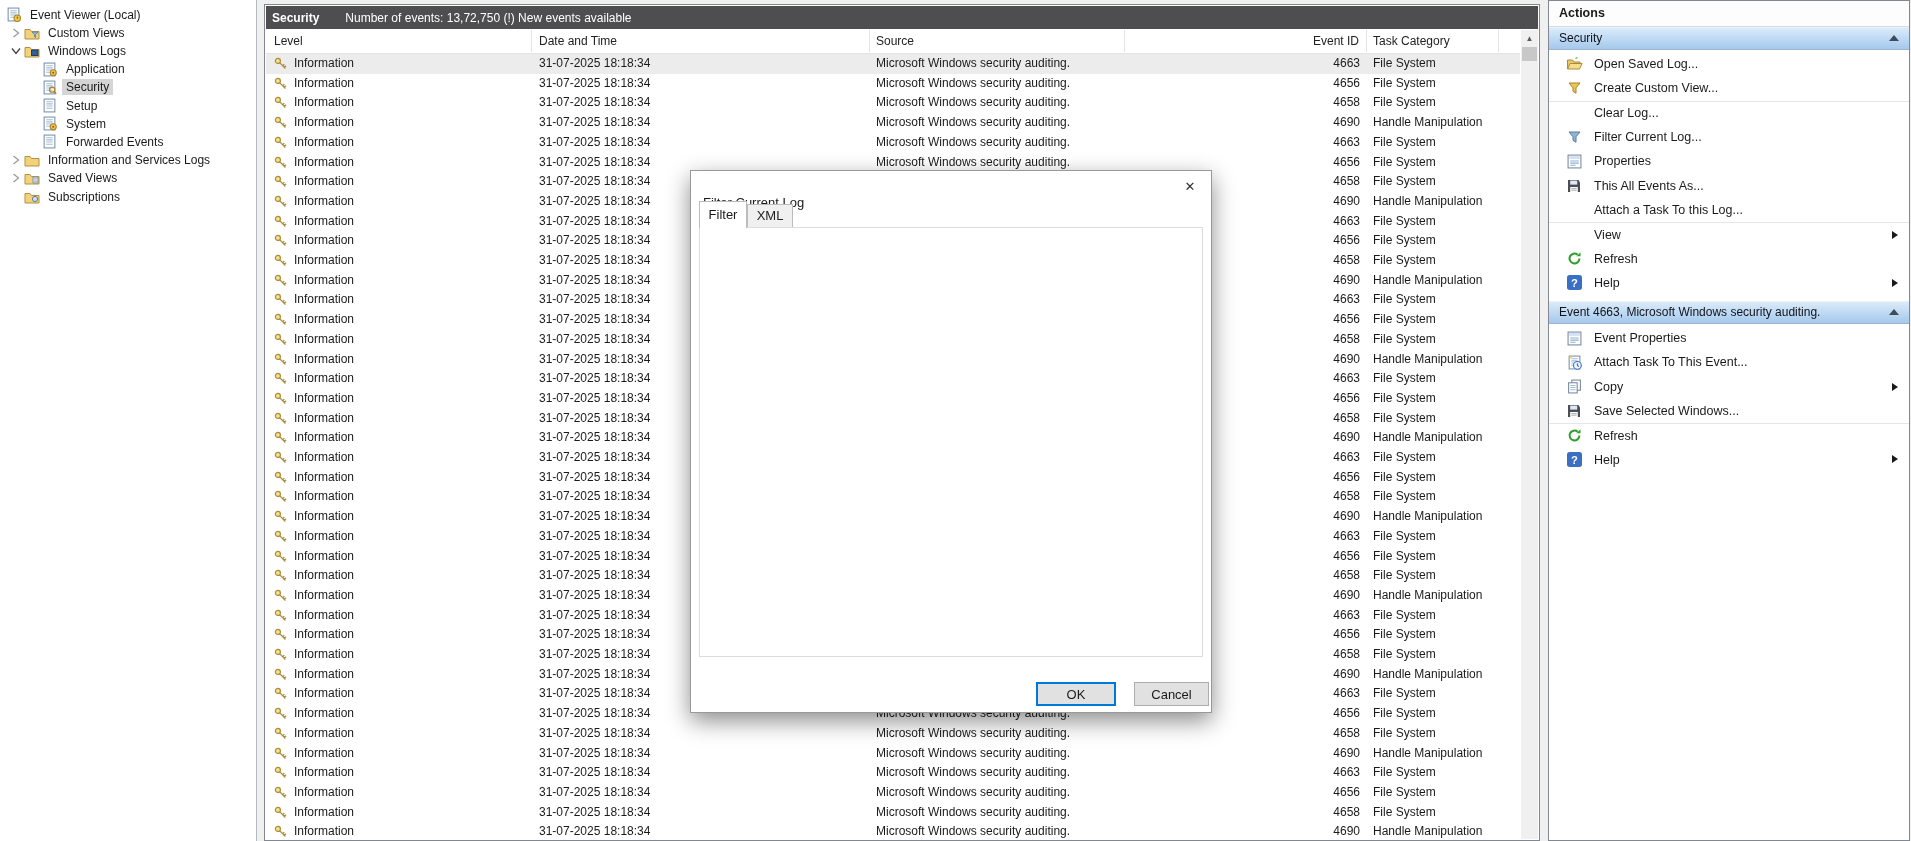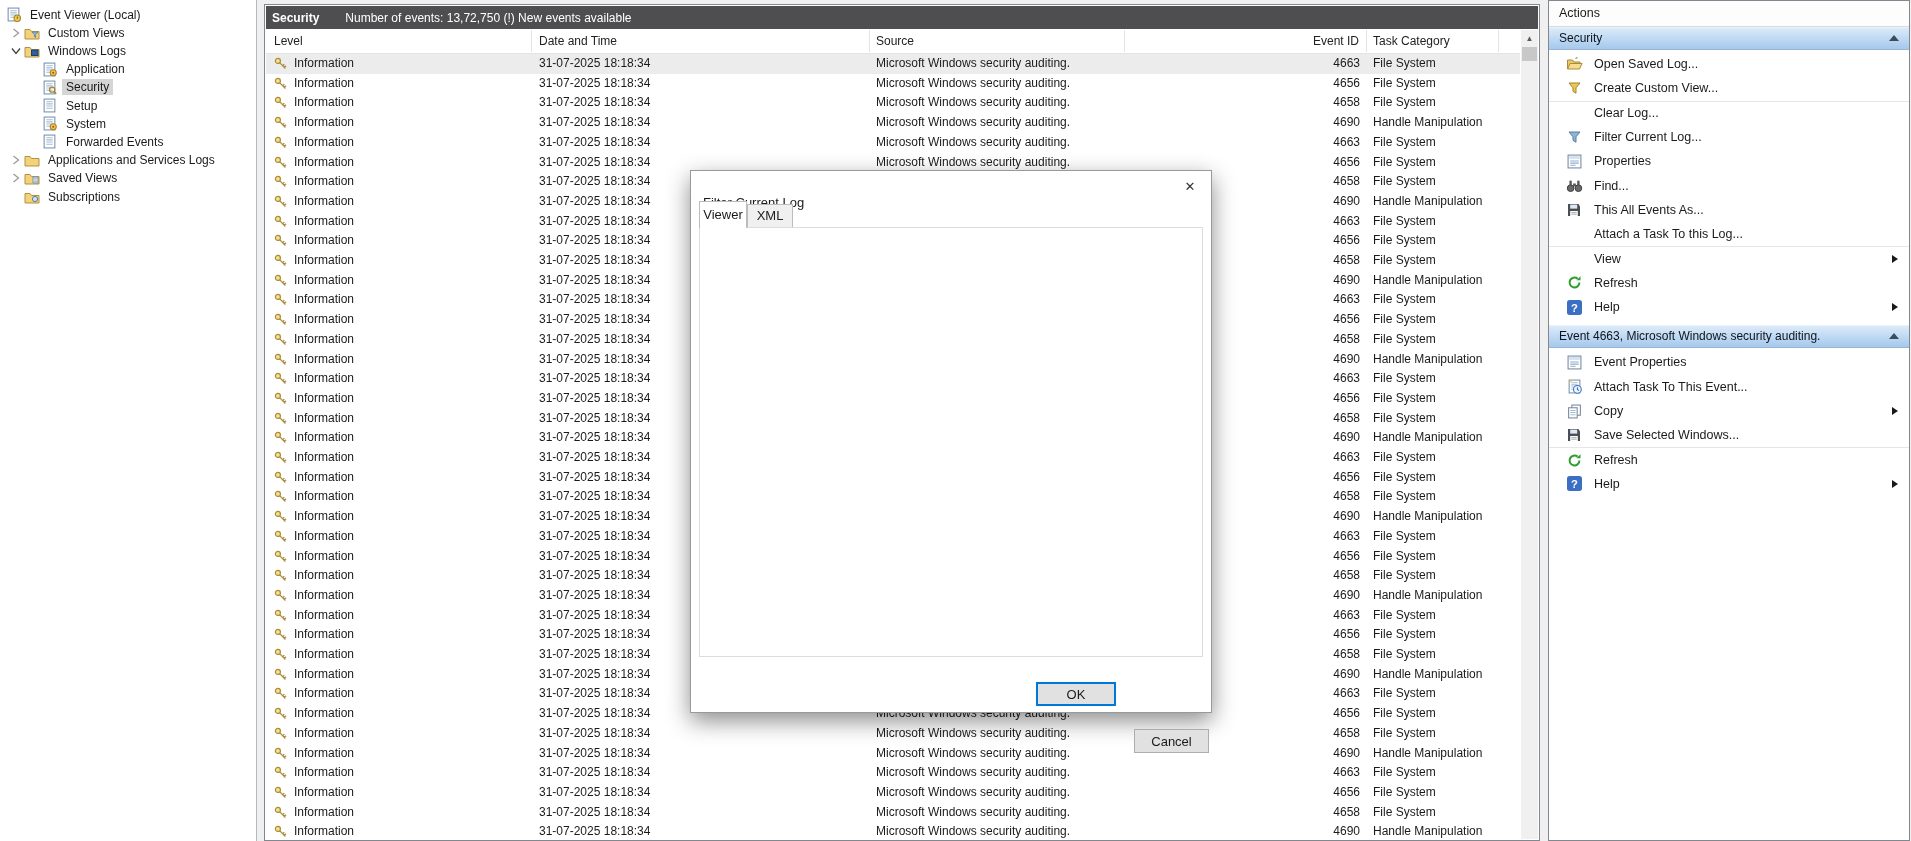--- a/index.html
+++ b/index.html
@@ -29,21 +29,21 @@
   .row.selected{background:#ececec;}
   .cell{position:absolute;top:0;height:19.7px;line-height:19.7px;white-space:nowrap;overflow:hidden;box-sizing:border-box;}
   .lvl-ic{position:absolute;left:8px;top:3px;width:13px;height:13px;}
   
   .vscroll{position:absolute;top:25px;right:1px;bottom:1px;width:17px;background:#f0f0f0;}
   .vscroll .arrow{height:17px;display:flex;align-items:center;justify-content:center;color:#5a5a5a;font-size:8px;}
   .vscroll .thumb{position:absolute;left:1px;right:1px;top:17px;height:14px;background:#c8c8c8;}
   
   .actions{position:absolute;left:1548px;top:0;width:362px;height:841px;background:#fff;
            border:1px solid #828790;box-sizing:border-box;}
-  .actions-title{height:25px;line-height:25px;padding-left:10px;font-weight:normal;font-size:12.5px;
+  .actions-title{height:25px;line-height:25px;padding-left:10px;font-weight:bold;font-size:12.5px;
                  border-bottom:1px solid #d8dade;background:#fdfdfd;}
   .sec-header{position:relative;height:21px;line-height:21px;padding-left:10px;font-size:12px;color:#10131a;
               background:linear-gradient(180deg,#dcebf9 0%,#bcd8f3 55%,#a6c8eb 100%);
               border-top:1px solid #e9f2fb;border-bottom:1px solid #9ab6d4;
               white-space:nowrap;overflow:hidden;cursor:default;}
   .sec-header .collapse{position:absolute;right:10px;top:7px;width:0;height:0;
               border-left:5px solid transparent;border-right:5px solid transparent;border-bottom:6px solid #3c4c5c;}
   .act-item{position:relative;height:24.3px;display:flex;align-items:center;padding-left:16px;
             font-size:12.5px;cursor:default;box-sizing:border-box;}
   .act-item.sep{border-top:1px solid #e6e6e6;}
@@ -189,21 +189,21 @@
         <span class="chev">
           <svg width="8" height="10" viewBox="0 0 8 10">
             <path d="M1.5 1 L6.5 5 L1.5 9" fill="none" stroke="#9b9b9b" stroke-width="1.3"></path>
           </svg>
         </span>
         <span class="ticon">
           <svg width="16" height="14" viewBox="0 0 16 14">
             <path d="M1 3.5 h5 l1.5 2 H15 v7.5 H1 z" fill="#f3d27a" stroke="#b29144"></path>
           </svg>
         </span>
-        <span class="tlabel">Applications and Services Logs</span>
+        <span class="tlabel">Information and Services Logs</span>
       </div>
       <div class="tree-row" style="top: 168.8px; padding-left: 8px;">
         <span class="chev">
           <svg width="8" height="10" viewBox="0 0 8 10">
             <path d="M1.5 1 L6.5 5 L1.5 9" fill="none" stroke="#9b9b9b" stroke-width="1.3"></path>
           </svg>
         </span>
         <span class="ticon">
           <svg width="16" height="14" viewBox="0 0 16 14">
             <path d="M1 3.5 h5 l1.5 2 H15 v7.5 H1 z" fill="#f3d27a" stroke="#b29144"></path>
@@ -806,32 +806,20 @@
               <svg width="15" height="15" viewBox="0 0 14 14">
                 <rect x="1" y="1" width="12" height="12" fill="#fff" stroke="#7a8aa0"></rect>
                 <rect x="2" y="2" width="10" height="2.5" fill="#cfe0f2"></rect>
                 <path d="M3 6.5h8M3 8.5h8M3 10.5h5" stroke="#8fb0d0"></path>
               </svg>
             </span>
             <span>Properties</span>
           </div>
           <div class="act-item">
             <span class="aicon">
-              <svg width="17" height="14" viewBox="0 0 16 14">
-                <rect x="2.9" y="1.5" width="2.4" height="5" rx="1" fill="#5a5a5a"></rect>
-                <rect x="10.7" y="1.5" width="2.4" height="5" rx="1" fill="#5a5a5a"></rect>
-                <rect x="6.6" y="4.5" width="2.8" height="3" fill="#5a5a5a"></rect>
-                <circle cx="4.1" cy="9.2" r="3.3" fill="#6a6a6a" stroke="#3d3d3d"></circle>
-                <circle cx="11.9" cy="9.2" r="3.3" fill="#6a6a6a" stroke="#3d3d3d"></circle>
-              </svg>
-            </span>
-            <span>Find...</span>
-          </div>
-          <div class="act-item">
-            <span class="aicon">
               <svg width="14" height="14" viewBox="0 0 14 14">
                 <path d="M1 1 h10.5 L13 3.5 V13 H1 z" fill="#4a4f55"></path>
                 <rect x="3.2" y="1.6" width="7" height="4" fill="#dfe9f5"></rect>
                 <rect x="3.2" y="8" width="7.6" height="5" fill="#fff"></rect>
                 <path d="M4.3 9.6h5.4M4.3 11.2h5.4" stroke="#999" stroke-width=".8"></path>
               </svg>
             </span>
             <span>This All Events As...</span>
           </div>
           <div class="act-item">
@@ -928,21 +916,21 @@
             <span>Help</span>
             <span class="sub"></span>
           </div>
         </div>
       </div>
   </aside>
 
   <div class="dialog">
     <div class="dlg-title">Filter Current Log</div>
     <div class="dlg-close">✕</div>
-    <div class="tab active">Viewer</div>
+    <div class="tab active">Filter</div>
     <div class="tab inactive">XML</div>
     <div class="dlg-frame"></div>
 
     <div class="dlbl" style="left:19px;top:66px;">Logged:</div>
     <div class="combo-flat" style="left:103px;top:62px;width:372px;height:24px;">
       <span>Any time</span>
       <span class="chev">⌄</span>
     </div>
 
     <div class="dlbl" style="left:19px;top:96px;">Event level:</div>
@@ -1013,15 +1001,15 @@
       <span>&lt;All Users&gt;</span>
     </div>
 
     <div class="dlbl" style="left:17px;top:419px;">Computer(s):</div>
     <div class="dinput" style="left:103px;top:415px;width:372px;height:23px;">
       <span>&lt;All Computers&gt;</span>
     </div>
 
     <div class="dbtn" style="left:415px;top:449px;width:68px;">Clear</div>
     <div class="dbtn default" style="left:345px;top:511px;width:80px;">OK</div>
-    <div class="dbtn" style="left:443px;top:511px;width:75px;margin-top:47px;">Cancel</div>
+    <div class="dbtn" style="left:443px;top:511px;width:75px;">Cancel</div>
   </div>
 </div>
 
 </body></html>

